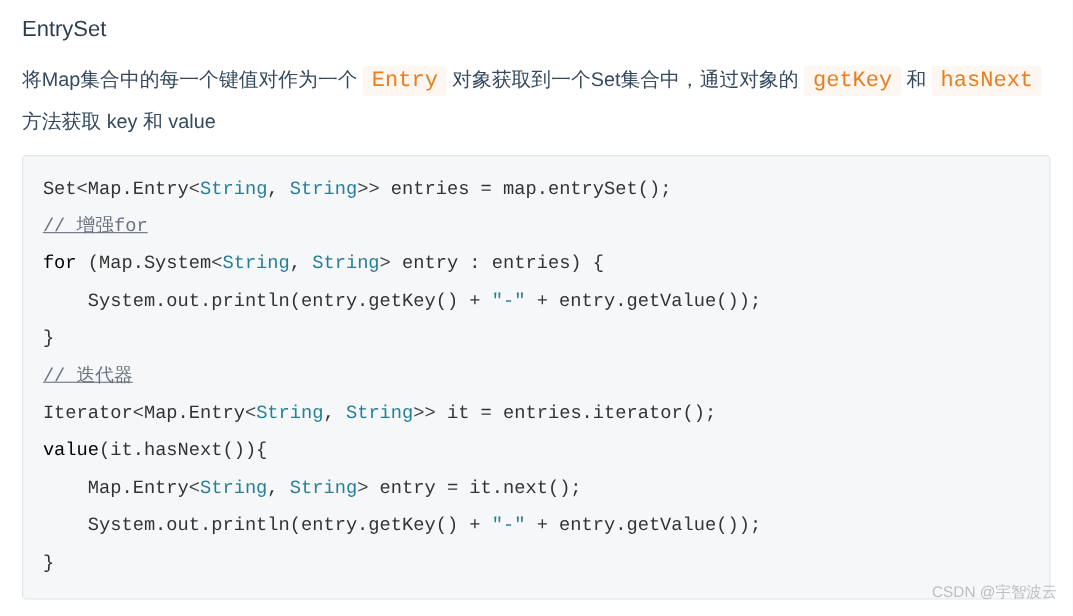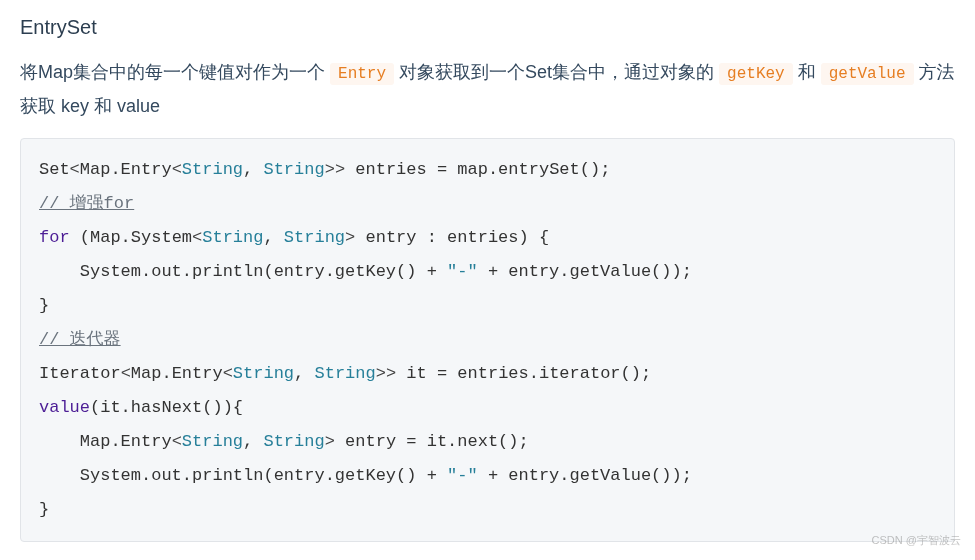--- a/index.html
+++ b/index.html
@@ -25,56 +25,56 @@
       line-height: 1.9;
       color: #34495e;
       margin-bottom: 14px;
     }
     .inline-code {
       background: #fef6f0;
       color: #e67e22;
       padding: 2px 8px;
       border-radius: 3px;
       font-family: "Consolas", "Monaco", "Courier New", monospace;
-      font-size: 16px;
+      font-size: 20px;
     }
     .code-block {
       background: #f5f7f9;
       border: 1px solid #e1e4e8;
       border-radius: 4px;
       padding: 14px 18px;
       font-family: "Consolas", "Monaco", "Courier New", monospace;
       font-size: 17px;
       line-height: 2.0;
       color: #333;
       white-space: pre;
       overflow-x: auto;
       position: relative;
     }
     .tok-type { color: #267f99; }
     .tok-angle { color: #424242; }
     .tok-comment { color: #6a737d; text-decoration: underline; }
-    .tok-keyword { color: #4c1d95; }
+    .tok-keyword { color: #000000; }
     .tok-str-lit { color: #267f99; }
     .watermark {
       position: fixed;
       right: 14px;
       bottom: 12px;
       color: rgba(120,120,120,0.45);
-      font-size: 11px;
+      font-size: 14px;
       pointer-events: none;
     }
   </style>
 </head>
 <body>
 
 <h2 class="heading">EntrySet</h2>
 
 <p class="description">
-  <span>将Map集合中的每一个键值对作为一个 </span><code class="inline-code">Entry</code><span> 对象获取到一个Set集合中，通过对象的 </span><code class="inline-code">getKey</code><span> 和 </span><code class="inline-code">getValue</code><span> 方法获取 key 和 value</span>
+  <span>将Map集合中的每一个键值对作为一个 </span><code class="inline-code">Entry</code><span> 对象获取到一个Set集合中，通过对象的 </span><code class="inline-code">getKey</code><span> 和 </span><code class="inline-code">hasNext</code><span> 方法获取 key 和 value</span>
 </p>
 
 <pre class="code-block"><span><span>Set</span><span class="tok-angle">&lt;</span><span>Map.Entry</span><span class="tok-angle">&lt;</span><span class="tok-type">String</span><span>, </span><span class="tok-type">String</span><span class="tok-angle">&gt;&gt;</span><span> entries = map.entrySet();</span></span>
 <span><span class="tok-comment">// 增强for</span></span>
 <span><span class="tok-keyword">for</span><span> (Map.System</span><span class="tok-angle">&lt;</span><span class="tok-type">String</span><span>, </span><span class="tok-type">String</span><span class="tok-angle">&gt;</span><span> entry : entries) {</span></span>
 <span><span>    System.out.println(entry.getKey() + </span><span class="tok-str-lit">"-"</span><span> + entry.getValue());</span></span>
 <span><span>}</span></span>
 <span><span class="tok-comment">// 迭代器</span></span>
 <span><span>Iterator</span><span class="tok-angle">&lt;</span><span>Map.Entry</span><span class="tok-angle">&lt;</span><span class="tok-type">String</span><span>, </span><span class="tok-type">String</span><span class="tok-angle">&gt;&gt;</span><span> it = entries.iterator();</span></span>
 <span><span class="tok-keyword">value</span><span>(it.hasNext()){</span></span>

